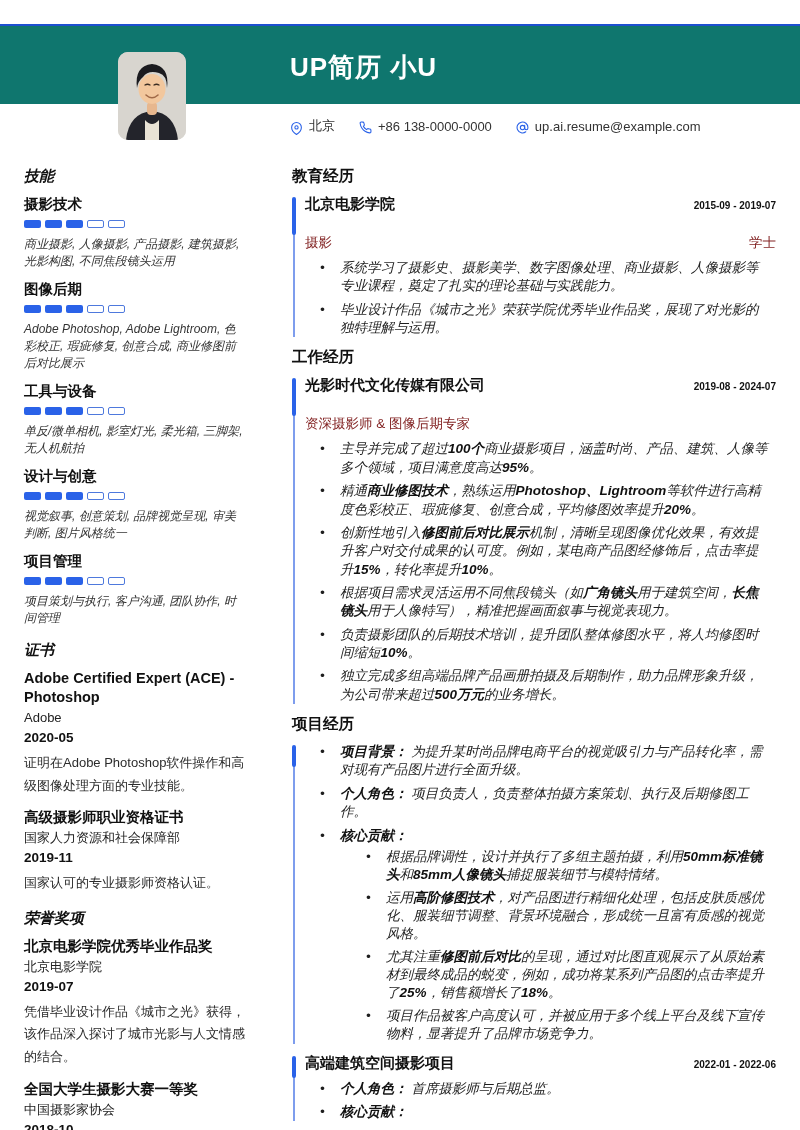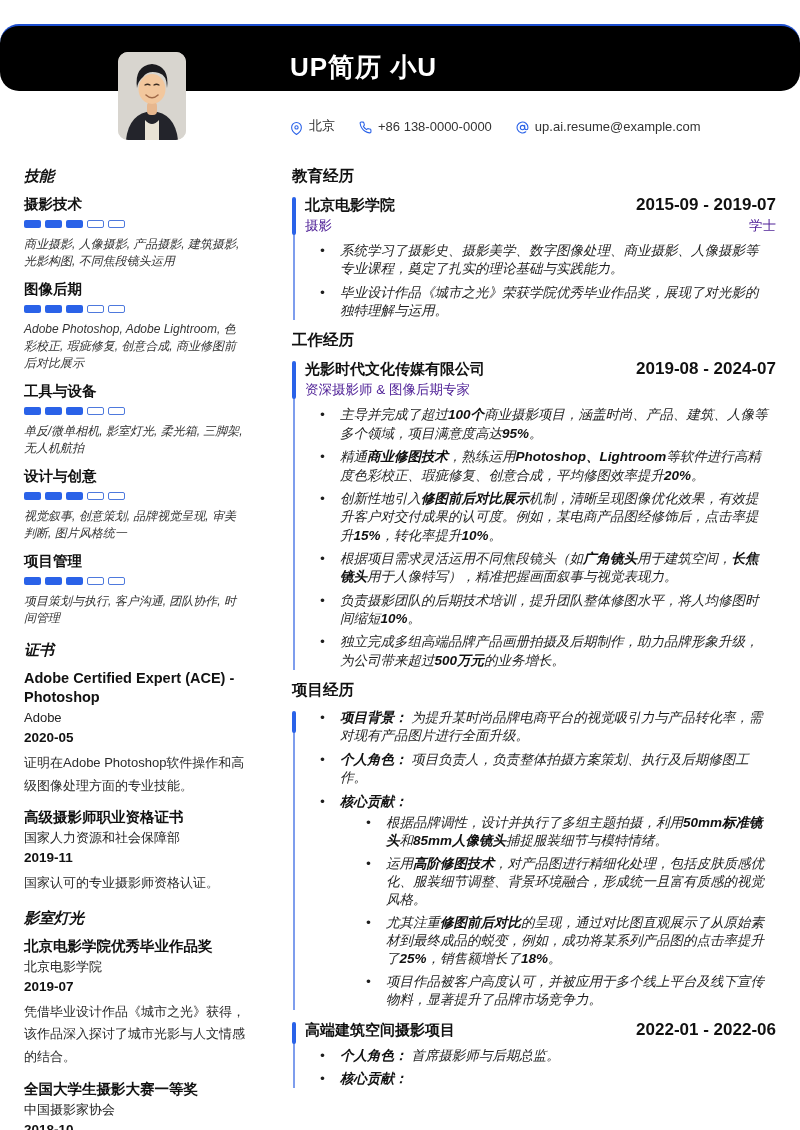--- a/index.html
+++ b/index.html
@@ -1,20 +1,20 @@
 <!DOCTYPE html>
 <html><head>
 <meta charset="utf-8">
 <style>
   html,body{margin:0;padding:0;background:#fff;}
   .page{position:relative;width:800px;height:1130px;background:#fff;overflow:hidden;
         font-family:"Liberation Sans","DejaVu Sans",sans-serif;color:#222;}
   
-  .band{position:absolute;left:0;top:24px;width:800px;height:67px;background:#000000;
-        border-top:2px solid #1d4fd0;box-sizing:border-box;border-radius:19px;}
+  .band{position:absolute;left:0;top:24px;width:800px;height:80px;background:#0f766e;
+        border-top:2px solid #1d4fd0;box-sizing:border-box;}
   .band h1{position:absolute;left:290px;top:28px;margin:0;font-size:26px;line-height:1;
         color:#fff;font-weight:700;letter-spacing:1px;}
   .photo{position:absolute;left:118px;top:52px;width:68px;height:88px;border-radius:10px;
         overflow:hidden;background:#d8d5cf;}
   .photo svg{display:block;}
   .contact{position:absolute;left:290px;top:117px;display:flex;align-items:center;gap:24px;
         font-size:13px;color:#333;}
   .c-item{display:flex;align-items:flex-end;gap:6px;}
   .c-item svg{width:13px;height:13px;display:block;}
   
@@ -36,22 +36,22 @@
   
   .main{position:absolute;left:292px;top:166px;width:484px;}
   .m-section{margin-bottom:9px;}
   .m-heading{font-size:15.5px;font-weight:700;margin:0 0 8px;color:#111;}
   .entry{position:relative;padding-left:13px;margin-bottom:10px;}
   .bar-thin{position:absolute;left:1px;top:3px;bottom:0;width:2px;background:#7e9ded;}
   .bar-thick{position:absolute;left:0;top:2px;width:4px;height:22px;background:#2a62e8;border-radius:2px;}
   .entry.has-sub .bar-thick{height:38px;}
   .entry-head{display:flex;justify-content:space-between;align-items:baseline;}
   .entry-title{font-size:15px;font-weight:700;color:#111;}
-  .entry-dates{font-size:17px;font-weight:700;white-space:nowrap;color:#111;}
-  .entry-sub{display:flex;justify-content:space-between;font-size:13.5px;margin-top:2px;color:#4c1d95;}
+  .entry-dates{font-size:10px;font-weight:700;white-space:nowrap;color:#111;}
+  .entry-sub{display:flex;justify-content:space-between;font-size:13.5px;margin-top:20px;color:#7f1d1d;}
   ul.bullets{list-style:none;margin:7px 4px 0;padding:0;font-size:13.5px;line-height:1.36;color:#1e1e1e;font-style:italic;}
   ul.bullets>li{position:relative;padding:0 4px 0 31px;margin-bottom:5px;}
   ul.bullets>li::before{content:"\2022";position:absolute;left:11px;top:0;}
   ul.sub-bullets{list-style:none;margin:3px 0 0;padding:0;}
   ul.sub-bullets>li{position:relative;padding-left:46px;margin-bottom:4px;}
   ul.sub-bullets>li::before{content:"\2022";position:absolute;left:26px;top:0;}
   b{font-weight:700;color:#111;}
 </style>
 </head>
 <body>
@@ -166,21 +166,21 @@
       <div class="cred-date">2020-05</div>
       <div class="cred-desc">证明在Adobe Photoshop软件操作和高级图像处理方面的专业技能。</div>
     </div>
         <div class="cred">
       <div class="cred-title">高级摄影师职业资格证书</div>
       <div class="cred-issuer">国家人力资源和社会保障部</div>
       <div class="cred-date">2019-11</div>
       <div class="cred-desc">国家认可的专业摄影师资格认证。</div>
     </div>
       </div>
-    <h2 class="side-heading">影室灯光</h2>
+    <h2 class="side-heading">荣誉奖项</h2>
     <div>
         <div class="cred">
       <div class="cred-title">北京电影学院优秀毕业作品奖</div>
       <div class="cred-issuer">北京电影学院</div>
       <div class="cred-date">2019-07</div>
       <div class="cred-desc">凭借毕业设计作品《城市之光》获得，该作品深入探讨了城市光影与人文情感的结合。</div>
     </div>
         <div class="cred">
       <div class="cred-title">全国大学生摄影大赛一等奖</div>
       <div class="cred-issuer">中国摄影家协会</div>

